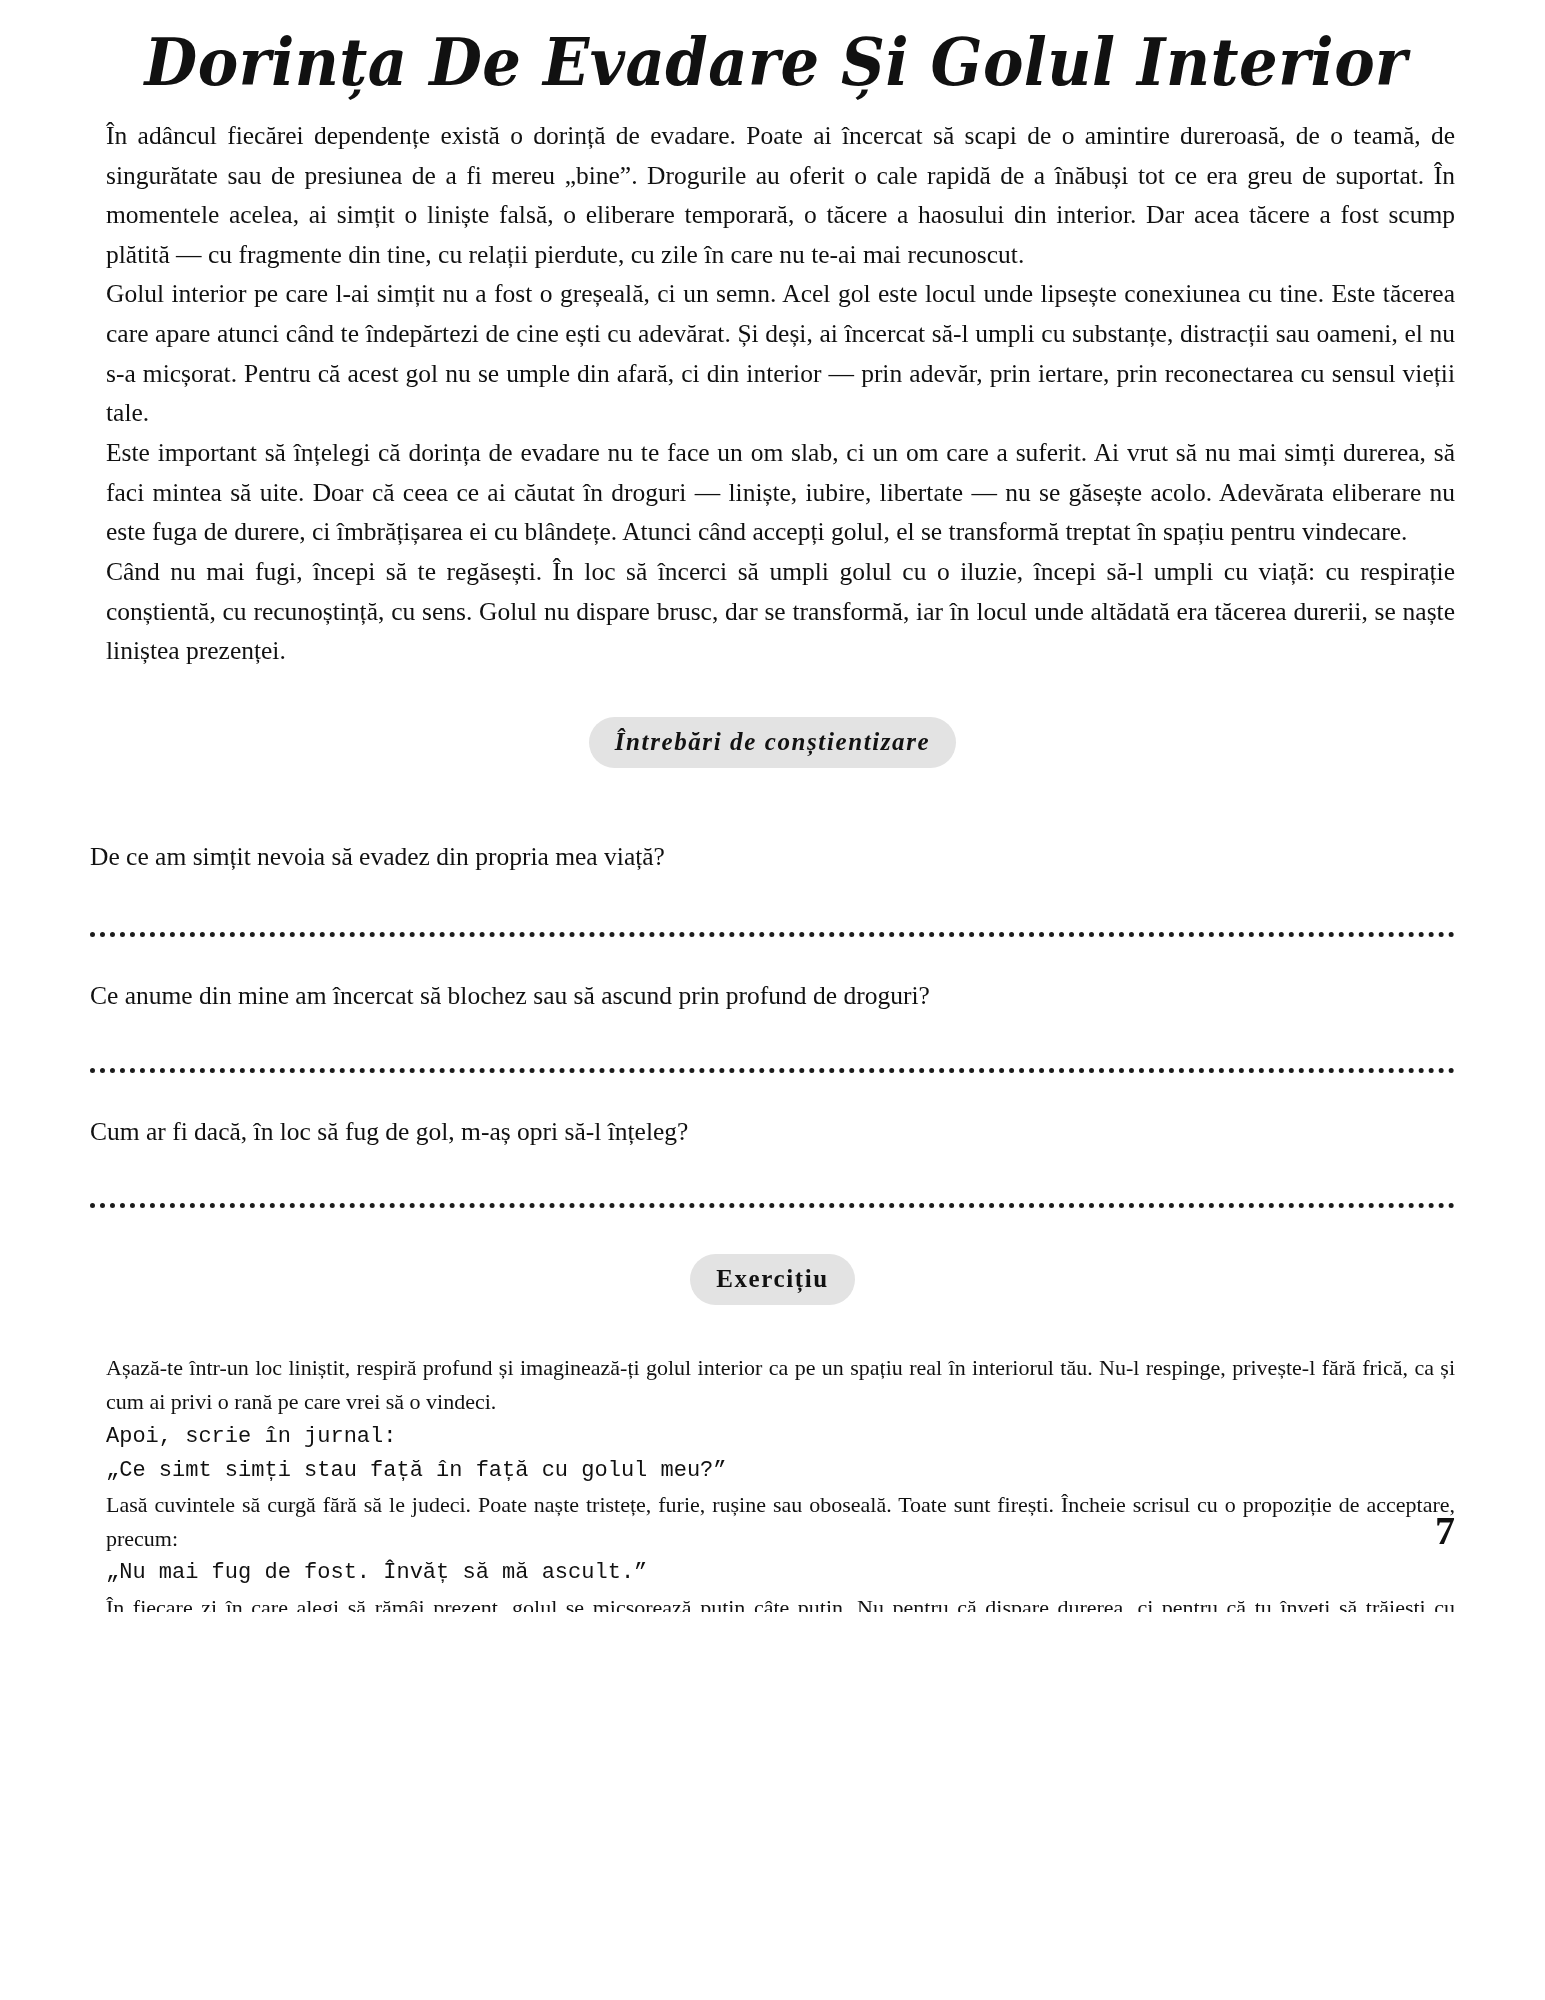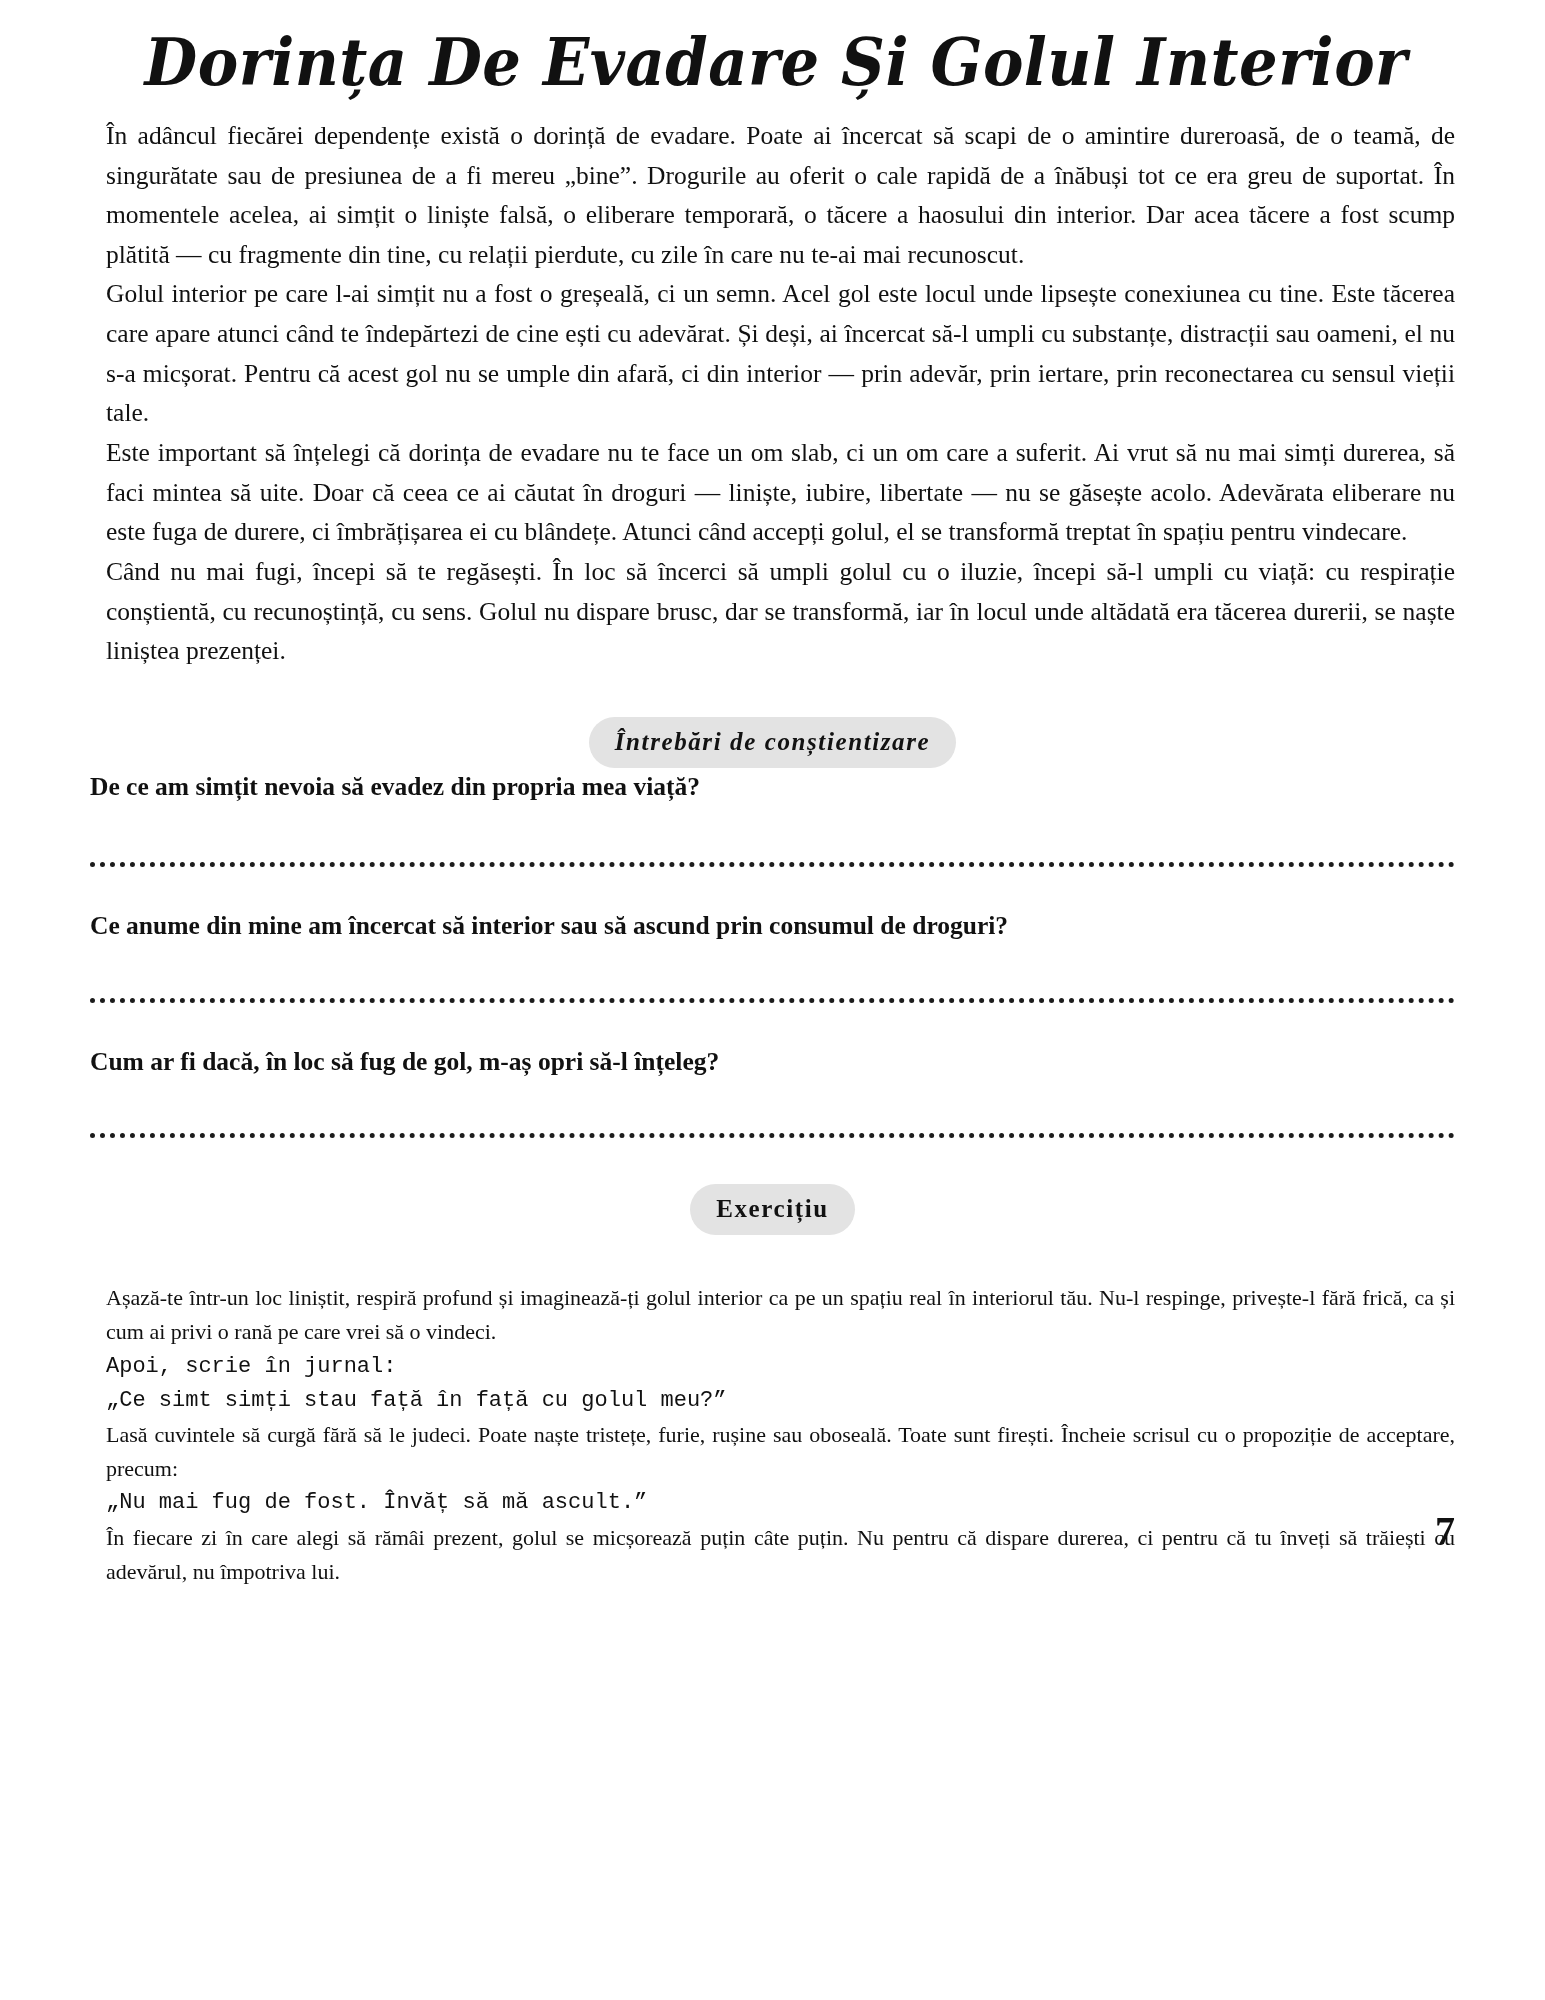--- a/index.html
+++ b/index.html
@@ -127,25 +127,25 @@
       <p class="para">În adâncul fiecărei dependențe există o dorință de evadare. Poate ai încercat să scapi de o amintire dureroasă, de o teamă, de singurătate sau de presiunea de a fi mereu „bine”. Drogurile au oferit o cale rapidă de a înăbuși tot ce era greu de suportat. În momentele acelea, ai simțit o liniște falsă, o eliberare temporară, o tăcere a haosului din interior. Dar acea tăcere a fost scump plătită — cu fragmente din tine, cu relații pierdute, cu zile în care nu te-ai mai recunoscut.</p>
       <p class="para">Golul interior pe care l-ai simțit nu a fost o greșeală, ci un semn. Acel gol este locul unde lipsește conexiunea cu tine. Este tăcerea care apare atunci când te îndepărtezi de cine ești cu adevărat. Și deși, ai încercat să-l umpli cu substanțe, distracții sau oameni, el nu s-a micșorat. Pentru că acest gol nu se umple din afară, ci din interior — prin adevăr, prin iertare, prin reconectarea cu sensul vieții tale.</p>
       <p class="para">Este important să înțelegi că dorința de evadare nu te face un om slab, ci un om care a suferit. Ai vrut să nu mai simți durerea, să faci mintea să uite. Doar că ceea ce ai căutat în droguri — liniște, iubire, libertate — nu se găsește acolo. Adevărata eliberare nu este fuga de durere, ci îmbrățișarea ei cu blândețe. Atunci când accepți golul, el se transformă treptat în spațiu pentru vindecare.</p>
       <p class="para">Când nu mai fugi, începi să te regăsești. În loc să încerci să umpli golul cu o iluzie, începi să-l umpli cu viață: cu respirație conștientă, cu recunoștință, cu sens. Golul nu dispare brusc, dar se transformă, iar în locul unde altădată era tăcerea durerii, se naște liniștea prezenței.</p>
     </div>
 
     <div class="section-heading-wrap" style="margin-top:46px;font-style:italic;">
       <span class="pill">Întrebări de conștientizare</span>
     </div>
 
-    <div class="q-block" style="font-weight:bold;">
+    <div class="q-block" style="margin-top:70px;">
       <p class="question">De ce am simțit nevoia să evadez din propria mea viață?</p>
       <div class="dotted-rule" style="margin-top:56px;"></div>
 
-      <p class="question" style="margin-top:40px;">Ce anume din mine am încercat să interior sau să ascund prin consumul de droguri?</p>
+      <p class="question" style="margin-top:40px;">Ce anume din mine am încercat să blochez sau să ascund prin profund de droguri?</p>
       <div class="dotted-rule" style="margin-top:52px;"></div>
 
       <p class="question" style="margin-top:40px;">Cum ar fi dacă, în loc să fug de gol, m-aș opri să-l înțeleg?</p>
       <div class="dotted-rule" style="margin-top:52px;"></div>
     </div>
 
     <div class="section-heading-wrap" style="margin-top:46px;">
       <span class="pill">Exercițiu</span>
     </div>
 

